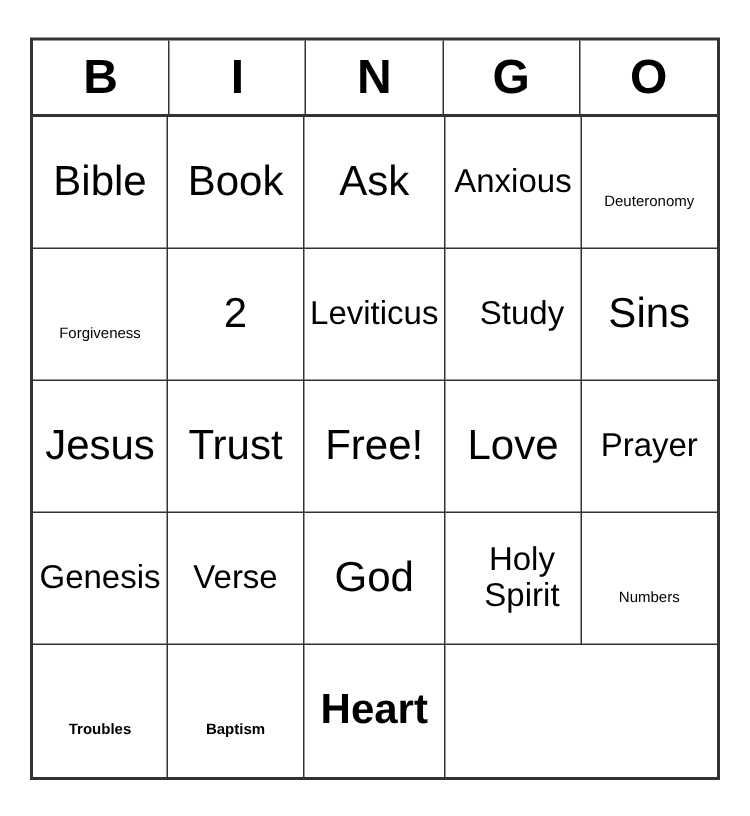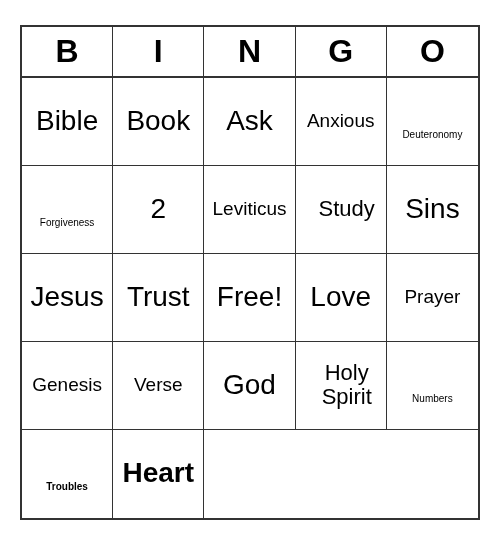--- a/index.html
+++ b/index.html
@@ -73,21 +73,21 @@
     .size-xl {
       font-size: 28px;
     }
 
     .size-lg {
       font-size: 22px;
       margin-left: 12px;
     }
 
     .size-md {
-      font-size: 19px;
+      font-size: 22px;
     }
 
     .size-sm {
       font-size: 10px;
       margin-top: 26px;
     }
   </style>
 </head>
 <body>
 
@@ -157,16 +157,19 @@
       <div class="bingo-cell">
         <span class="cell-text size-lg">Holy Spirit</span>
       </div>
       <div class="bingo-cell">
         <span class="cell-text size-sm">Numbers</span>
       </div>
       <div class="bingo-cell">
         <span class="cell-text size-sm">Troubles</span>
       </div>
       <div class="bingo-cell">
+        <span class="cell-text size-sm">Baptism</span>
+      </div>
+      <div class="bingo-cell">
         <span class="cell-text size-xl">Heart</span>
       </div>
     </div>
 </div>
 
 </body></html>

